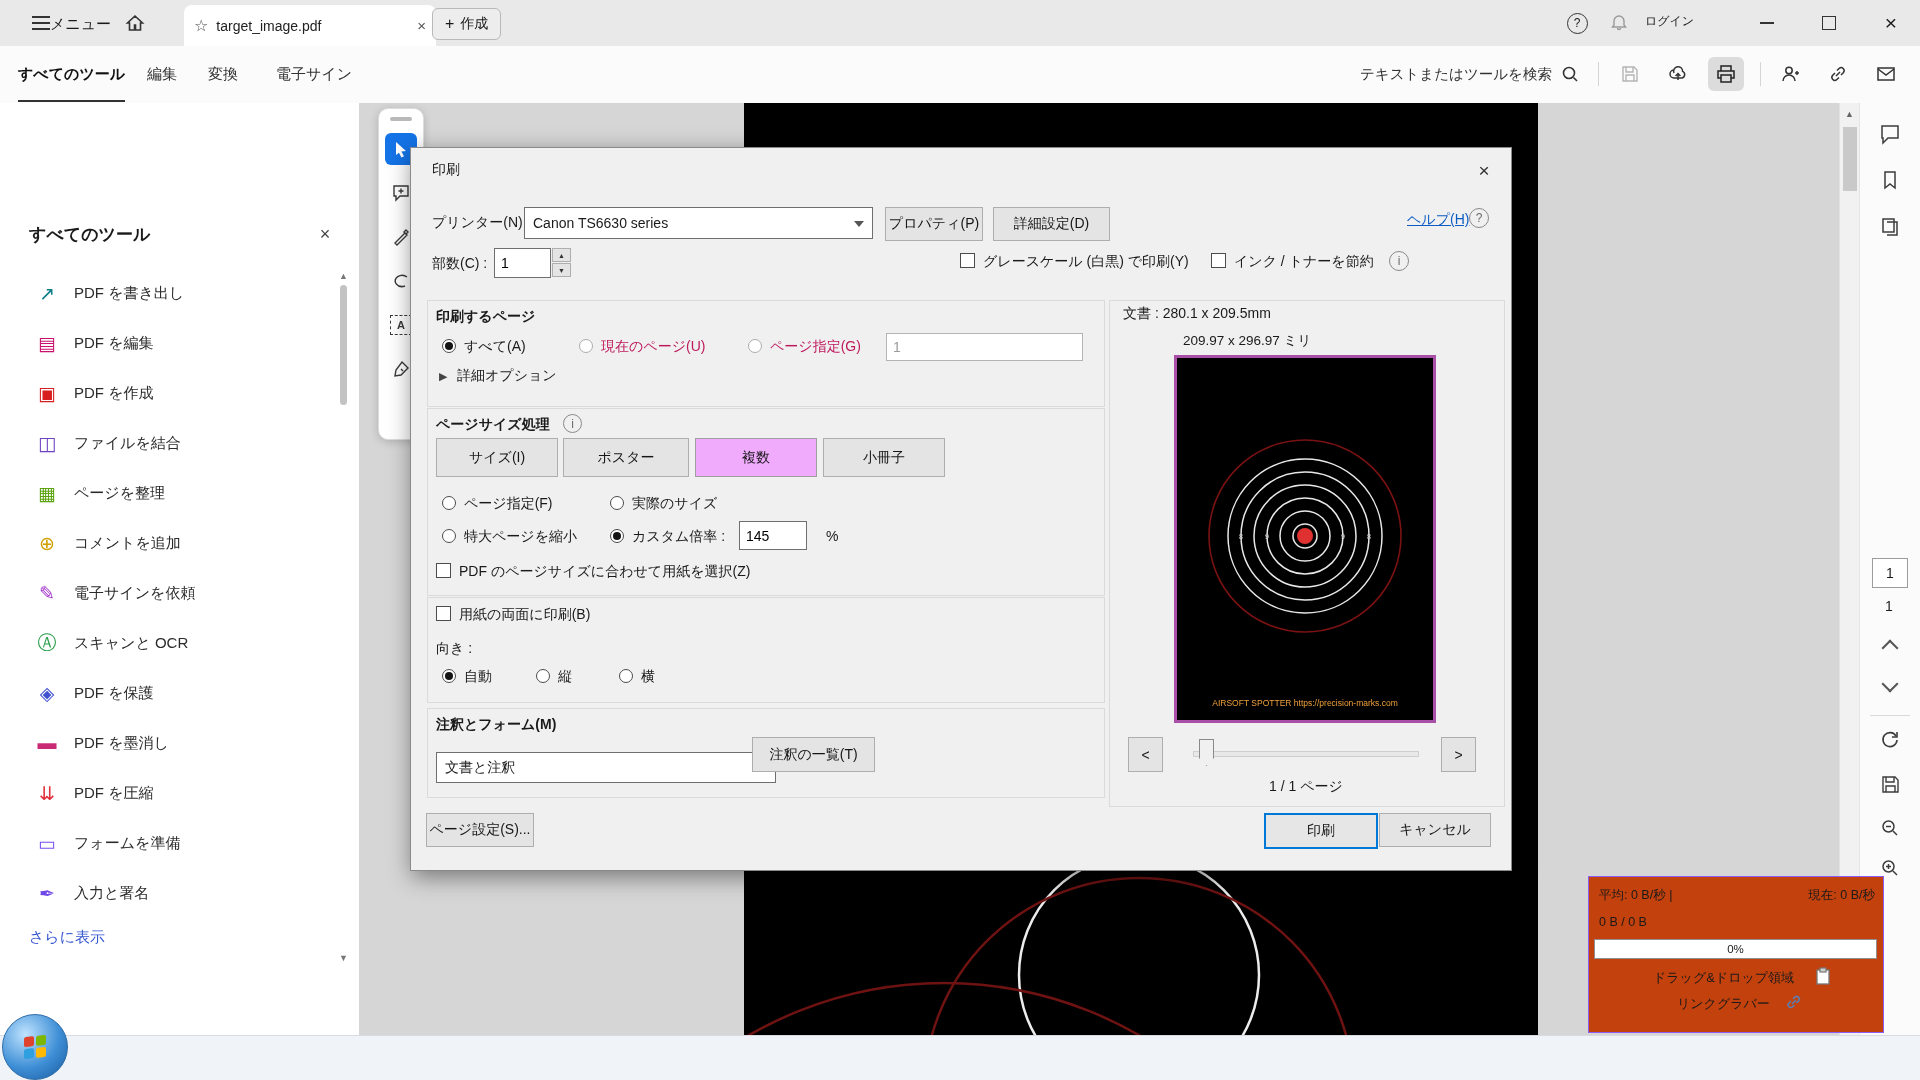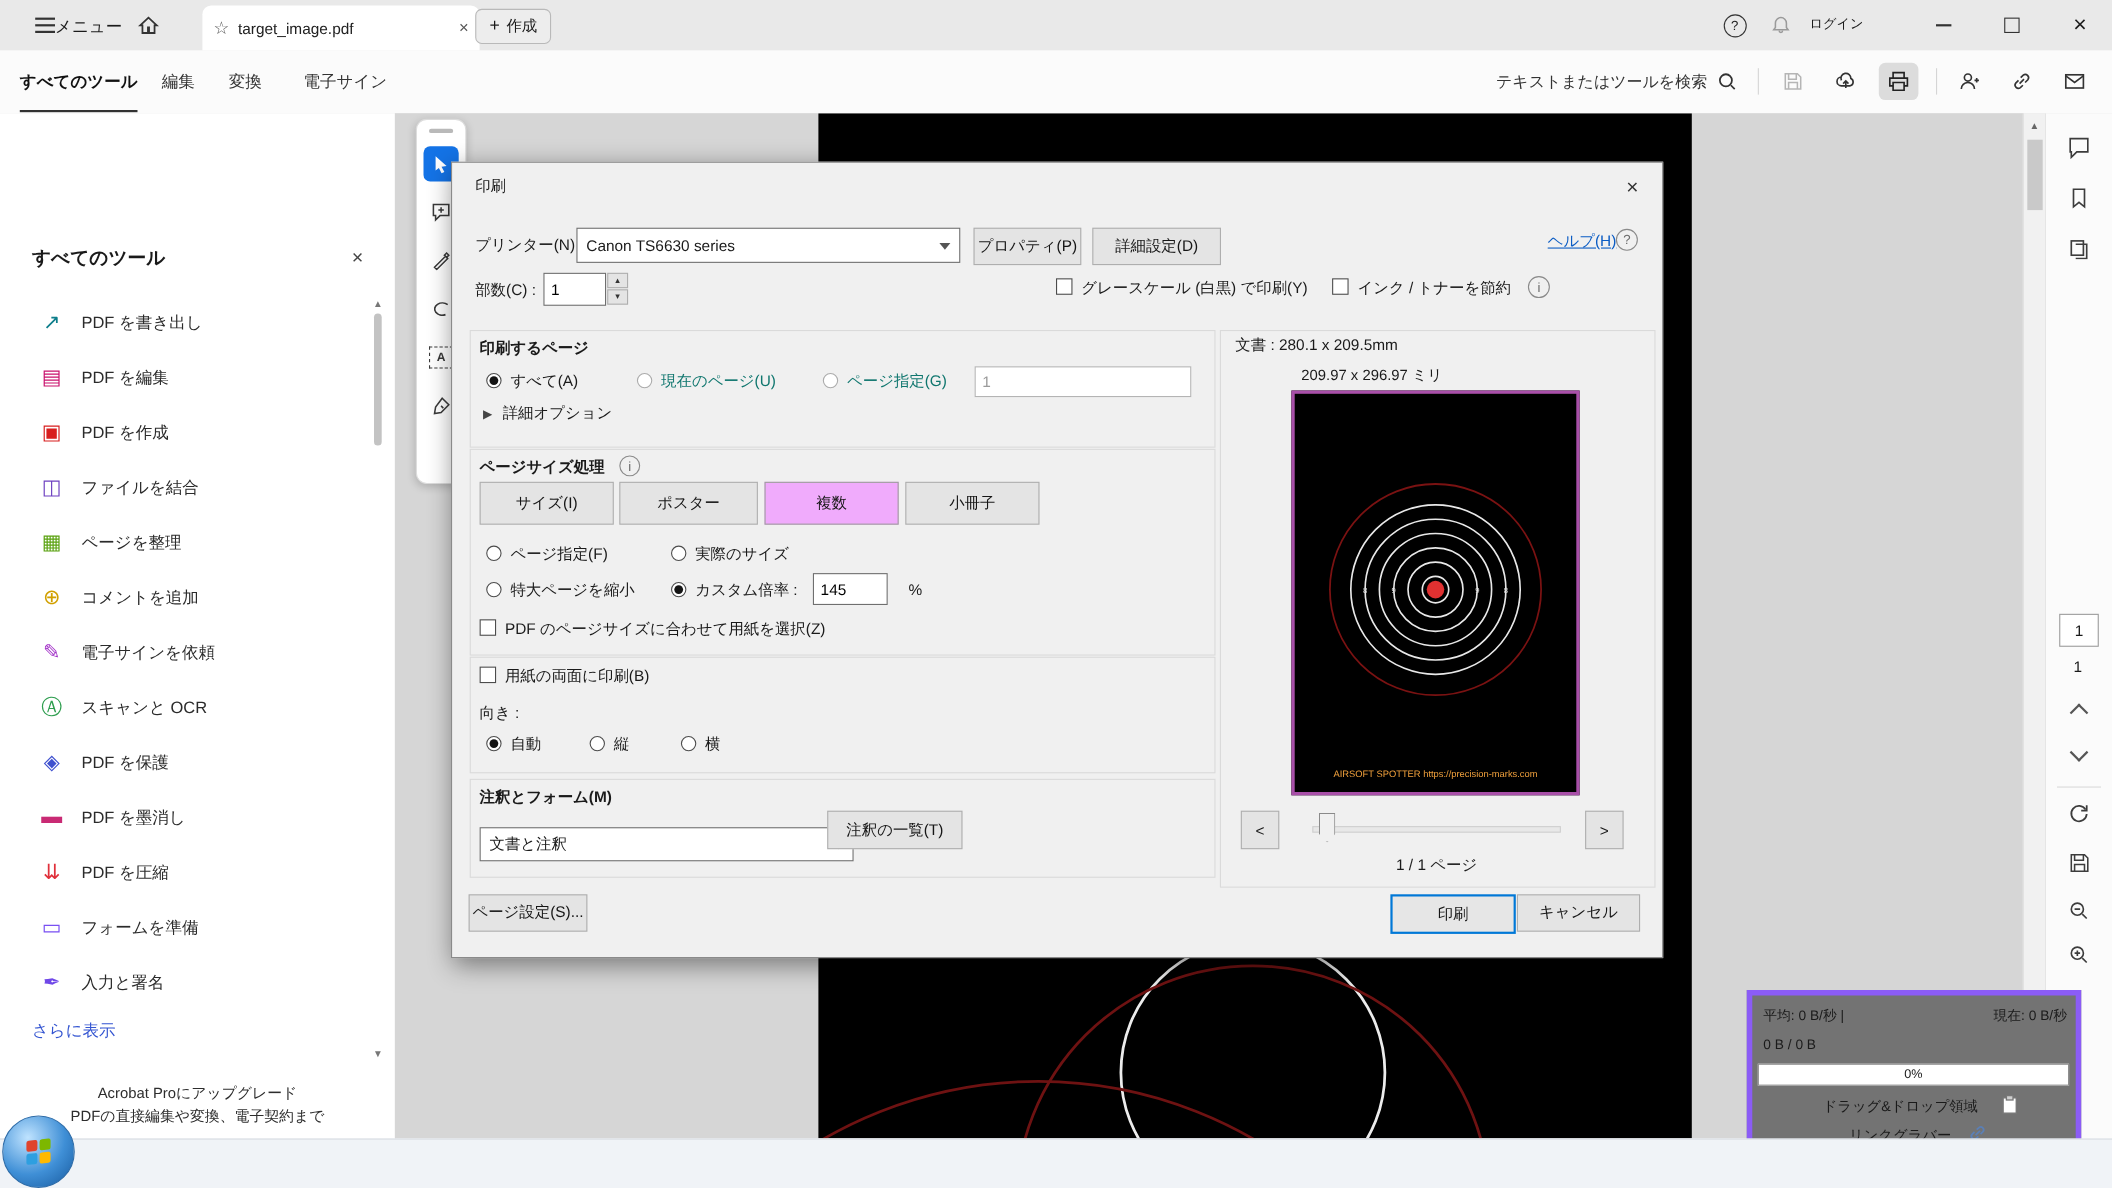--- a/index.html
+++ b/index.html
@@ -1,20 +1,20 @@
 <!DOCTYPE html>
 <html><head>
 <meta charset="utf-8">
 <style>
   html,body{width:1920px;height:1080px;margin:0;overflow:hidden;background:#fff;
     font-family:"Liberation Sans","DejaVu Sans",sans-serif;color:#1a1a1a;}
   .abs{position:absolute}
   .txt{position:absolute;white-space:nowrap;font-size:14px;color:#1a1a1a}
   .b{font-weight:bold}
-  .gray{color:#0f766e}
+  .gray{color:#be185d}
   svg{display:block}
 
   
   #titlebar{position:absolute;left:0;top:0;width:1920px;height:46px;background:#e9e9e9;}
   #tab-active{position:absolute;left:184px;top:5px;width:232px;height:41px;background:#fff;
     border-radius:8px 8px 0 0;display:flex;align-items:center;padding:0 10px;gap:8px;}
   .tbtxt{font-size:14px;color:#222}
   #create-btn{position:absolute;left:432px;top:8px;height:30px;padding:0 12px;border:1px solid #b9b9b9;
     border-radius:6px;display:flex;align-items:center;gap:6px;font-size:14px;background:#ededed}
   .winctl{position:absolute;top:0;width:46px;height:46px;display:flex;align-items:center;justify-content:center}
@@ -87,21 +87,21 @@
   #vscroll{position:absolute;left:1839px;top:103px;width:20px;height:932px;background:#f1f1f1;border-left:1px solid #e2e2e2}
   #vscroll .thumb{position:absolute;left:3px;top:24px;width:14px;height:64px;background:#c9c9c9}
   #rail{position:absolute;left:1859px;top:103px;width:61px;height:932px;background:#fbfbfb;border-left:1px solid #e5e5e5}
   .rail-ic{position:absolute;left:17px;width:26px;height:26px;display:flex;align-items:center;justify-content:center;color:#3c3c3c}
   #pagebox{position:absolute;left:12px;top:455px;width:34px;height:28px;border:1px solid #9c9c9c;background:#fff;
     display:flex;align-items:center;justify-content:center;font-size:14px}
   .chev{width:10px;height:10px;border-left:2px solid #555;border-top:2px solid #555;transform:rotate(45deg)}
   .chev.down{transform:rotate(225deg)}
 
   
-  #transfer{position:absolute;left:1588px;top:900px;width:294px;height:155px;background:#737373;border:5px solid #8b5cf6;font-size:12.5px}
+  #transfer{position:absolute;left:1588px;top:876px;width:294px;height:155px;background:#c2410c;border:1px solid #8b5cf6;font-size:12.5px}
   #tf-bar{position:absolute;left:5px;top:62px;width:281px;height:18px;border:1px solid #8f8f8f;background:#fff;
     display:flex;align-items:center;justify-content:center;font-size:11.5px}
 
   
   #taskbar{position:absolute;left:0;top:1035px;width:1920px;height:45px;background:#f0f3f7;border-top:1px solid #d8dce1}
   #startorb{position:absolute;left:2px;top:1014px;width:64px;height:64px;border-radius:50%;
     background:radial-gradient(circle at 35% 30%,#bfe3ff,#3f8fd6 55%,#16589d);border:1px solid #2e6ca8;
     display:flex;align-items:center;justify-content:center}
   #orbflag{width:22px;height:22px;display:grid;grid-template-columns:10px 10px;grid-gap:2px;transform:skewY(-6deg)}
   #orbflag i{border-radius:2px}
@@ -266,24 +266,20 @@
       <div class="tool-item">
         <span class="tool-ic" style="color: rgb(112, 72, 232);">✒</span>
         <span class="tool-lb">入力と署名</span>
       </div>
     </div>
   <span id="more-link">さらに表示</span>
   <div id="sb-scroll">
     <div class="sb-arrow" style="top:0">▲</div>
     <div class="thumb"></div>
     <div class="sb-arrow" style="bottom:0">▼</div>
-  </div>
-  <div id="upsell">
-    <div>Acrobat Proにアップグレード</div>
-    <div>PDFの直接編集や変換、電子契約まで</div>
   </div>
   <button id="trial-btn">7日間の無料体験</button>
 </div>
 
 <div id="docarea">
   <div id="pdfpage">
     <svg width="794" height="932" viewBox="0 0 794 932">
       <circle cx="395" cy="872" r="120" fill="none" stroke="#ececec" stroke-width="2.5"></circle>
       <circle cx="395" cy="990" r="215" fill="none" stroke="#6e1212" stroke-width="2.5"></circle>
       <circle cx="200" cy="1270" r="390" fill="none" stroke="#6e1212" stroke-width="2.5"></circle>

